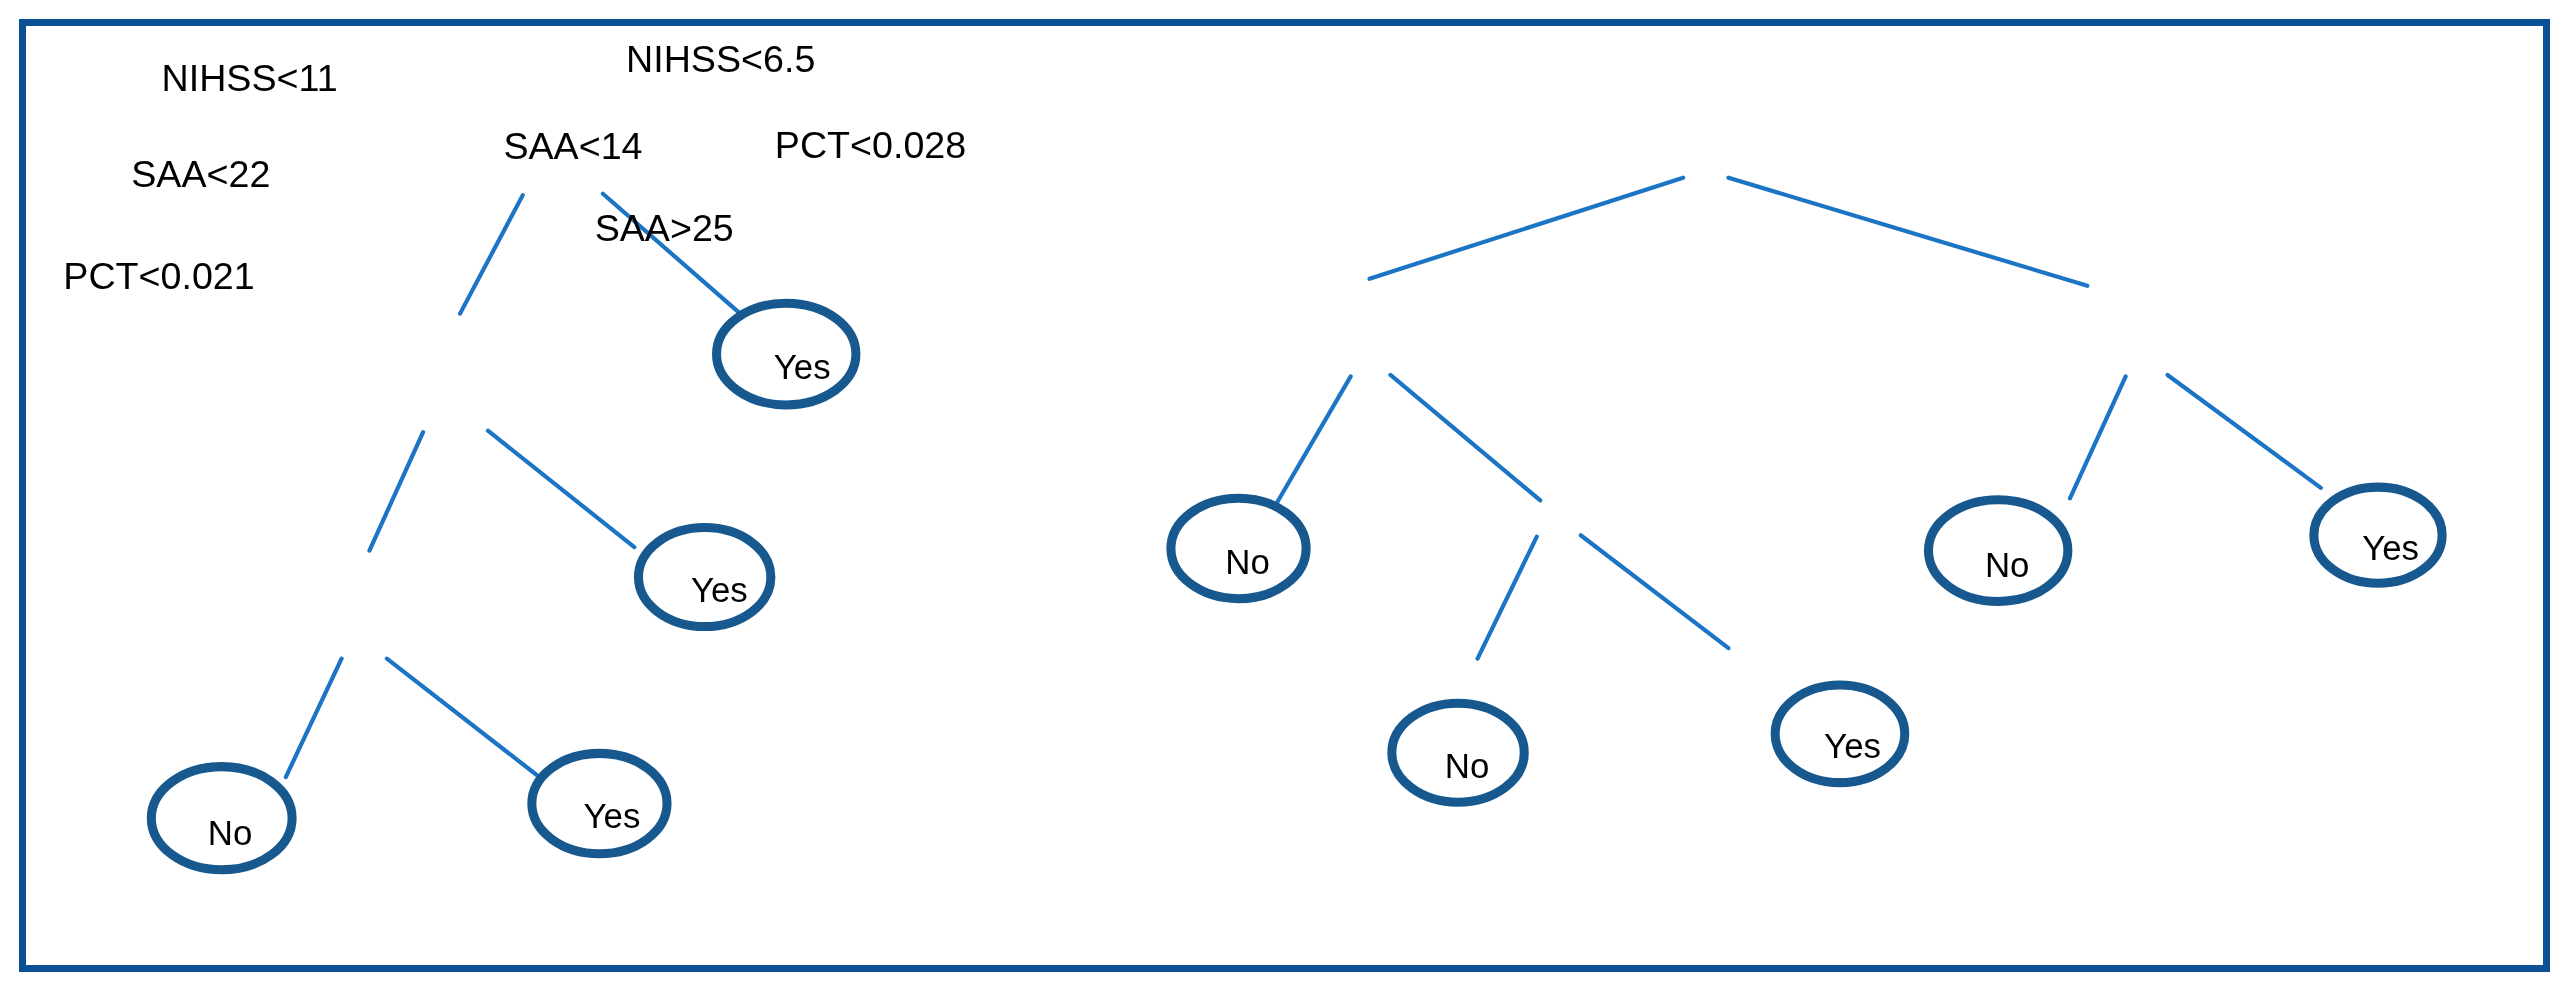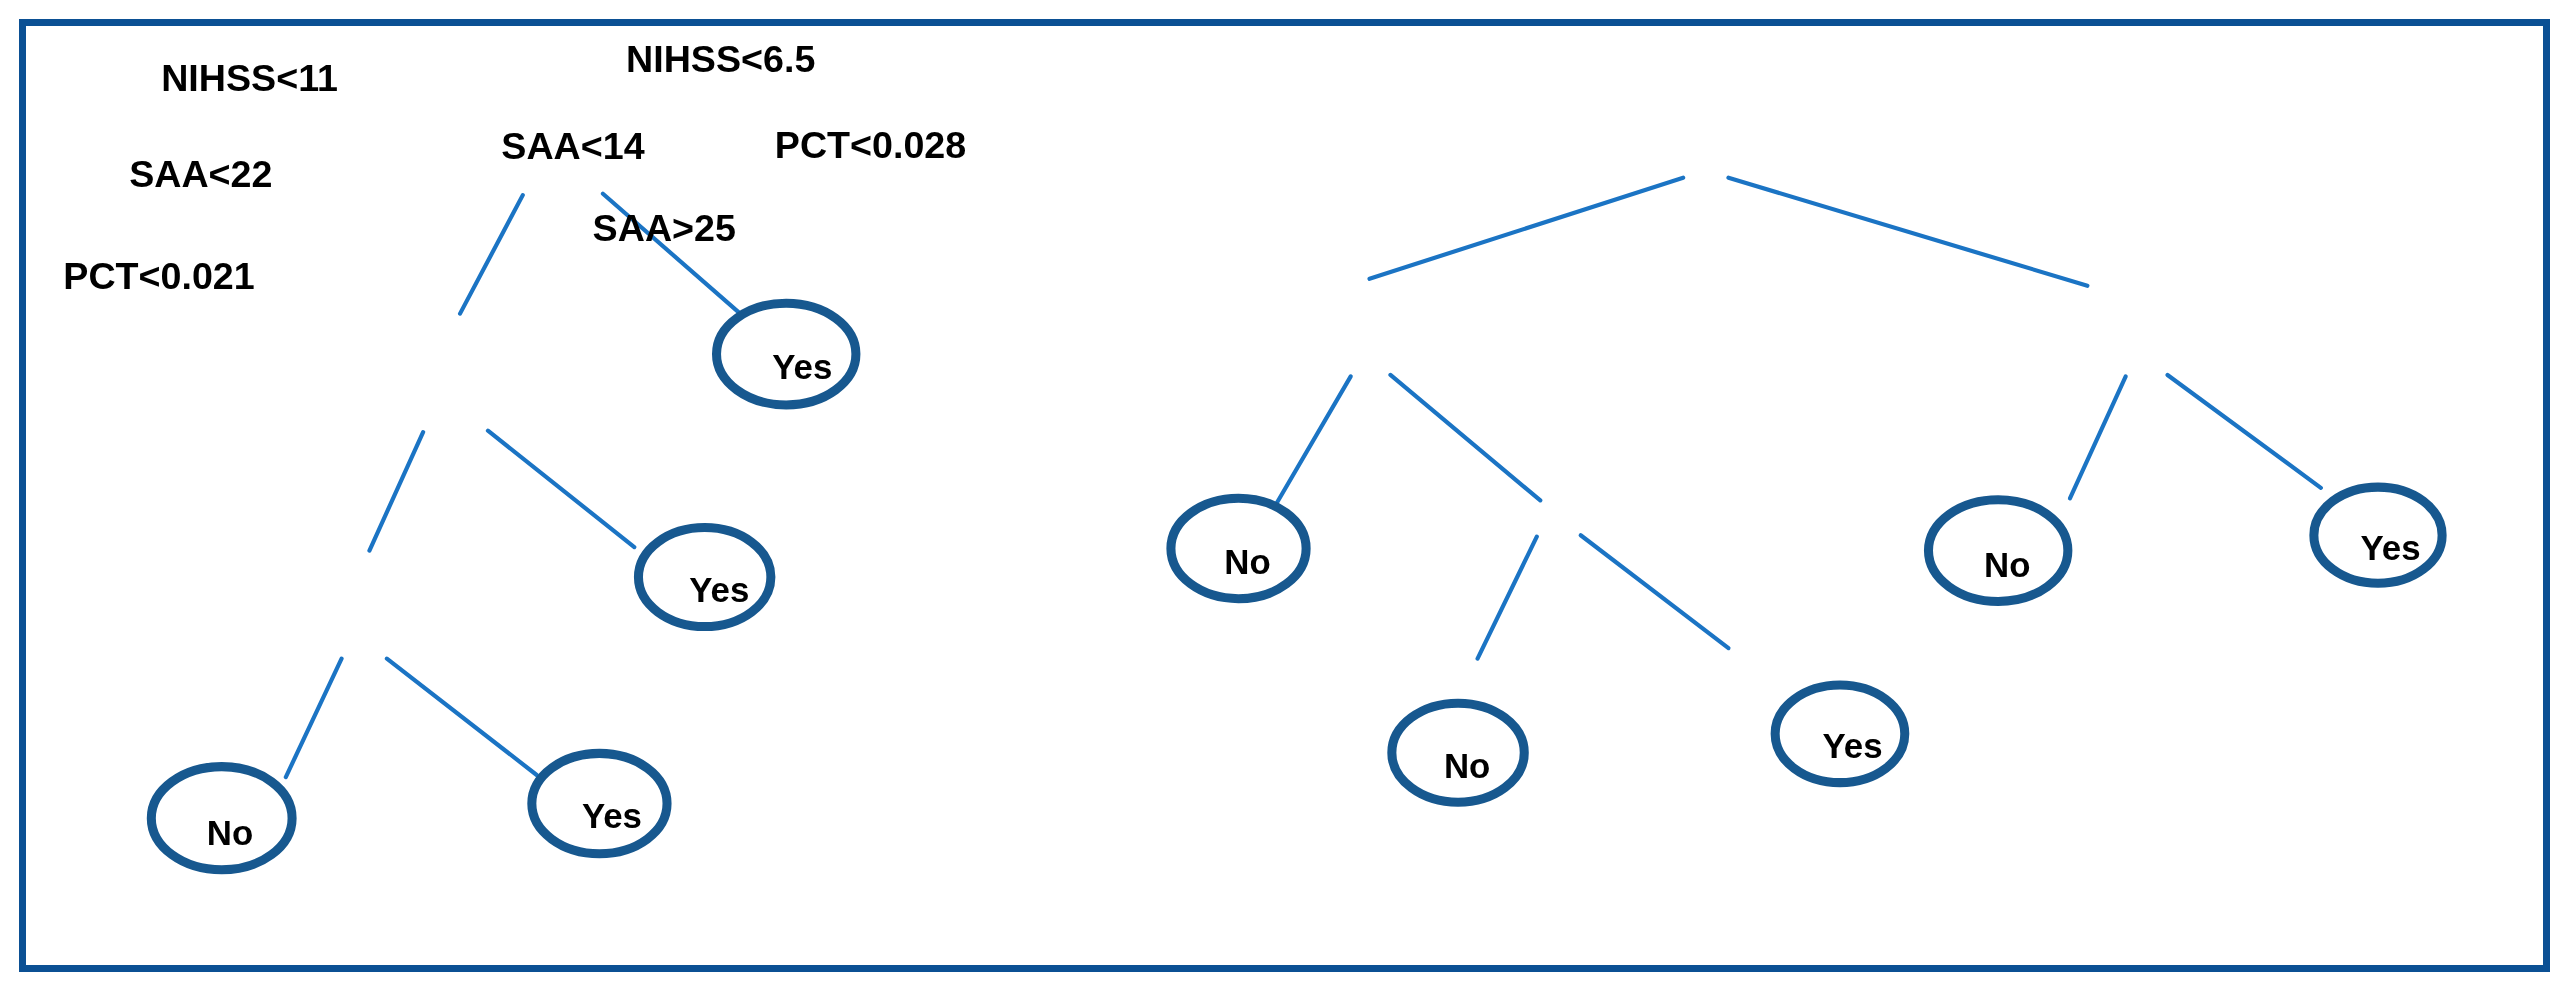--- a/index.html
+++ b/index.html
@@ -7,21 +7,20 @@
     padding: 0;
     background: #ffffff;
   }
   #canvas {
     position: relative;
     width: 2576px;
     height: 998px;
     background: #ffffff;
     font-family: "Liberation Sans", sans-serif;
     overflow: hidden;
-    font-weight: bold;
   }
   #frame {
     position: absolute;
     left: 19px;
     top: 19px;
     width: 2531px;
     height: 953px;
     border: 7px solid #0b5094;
     box-sizing: border-box;
     background: transparent;

